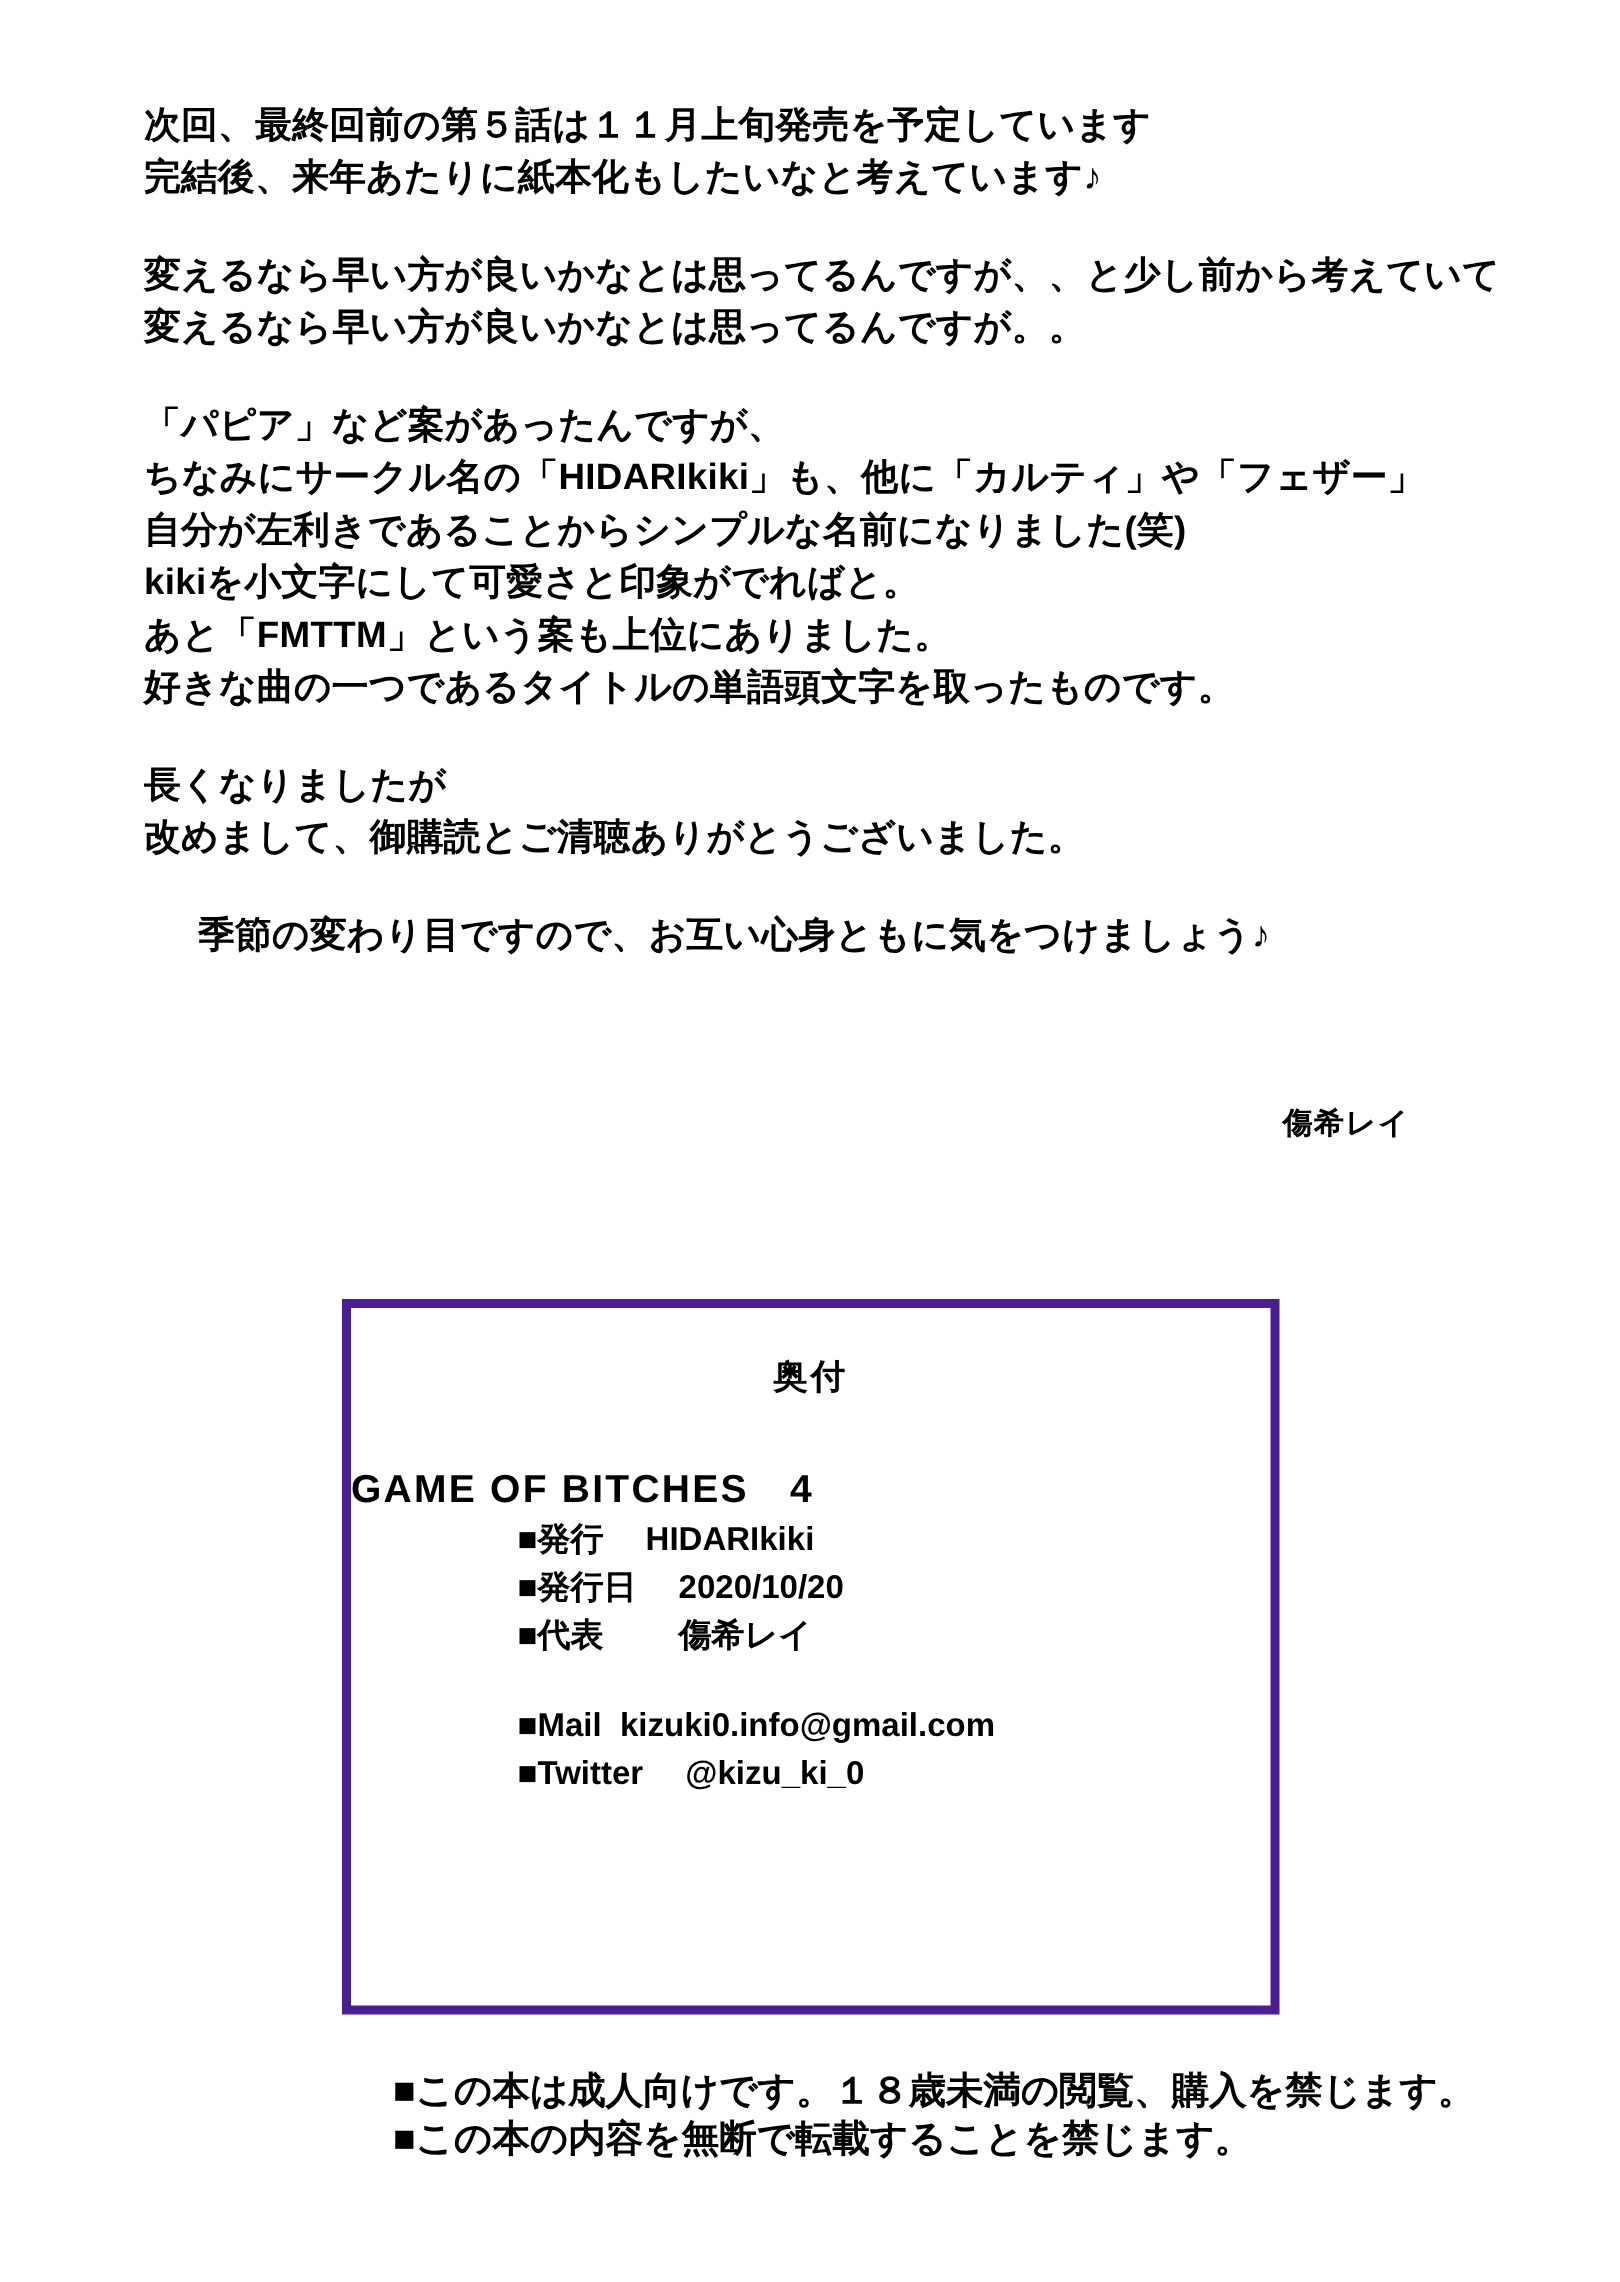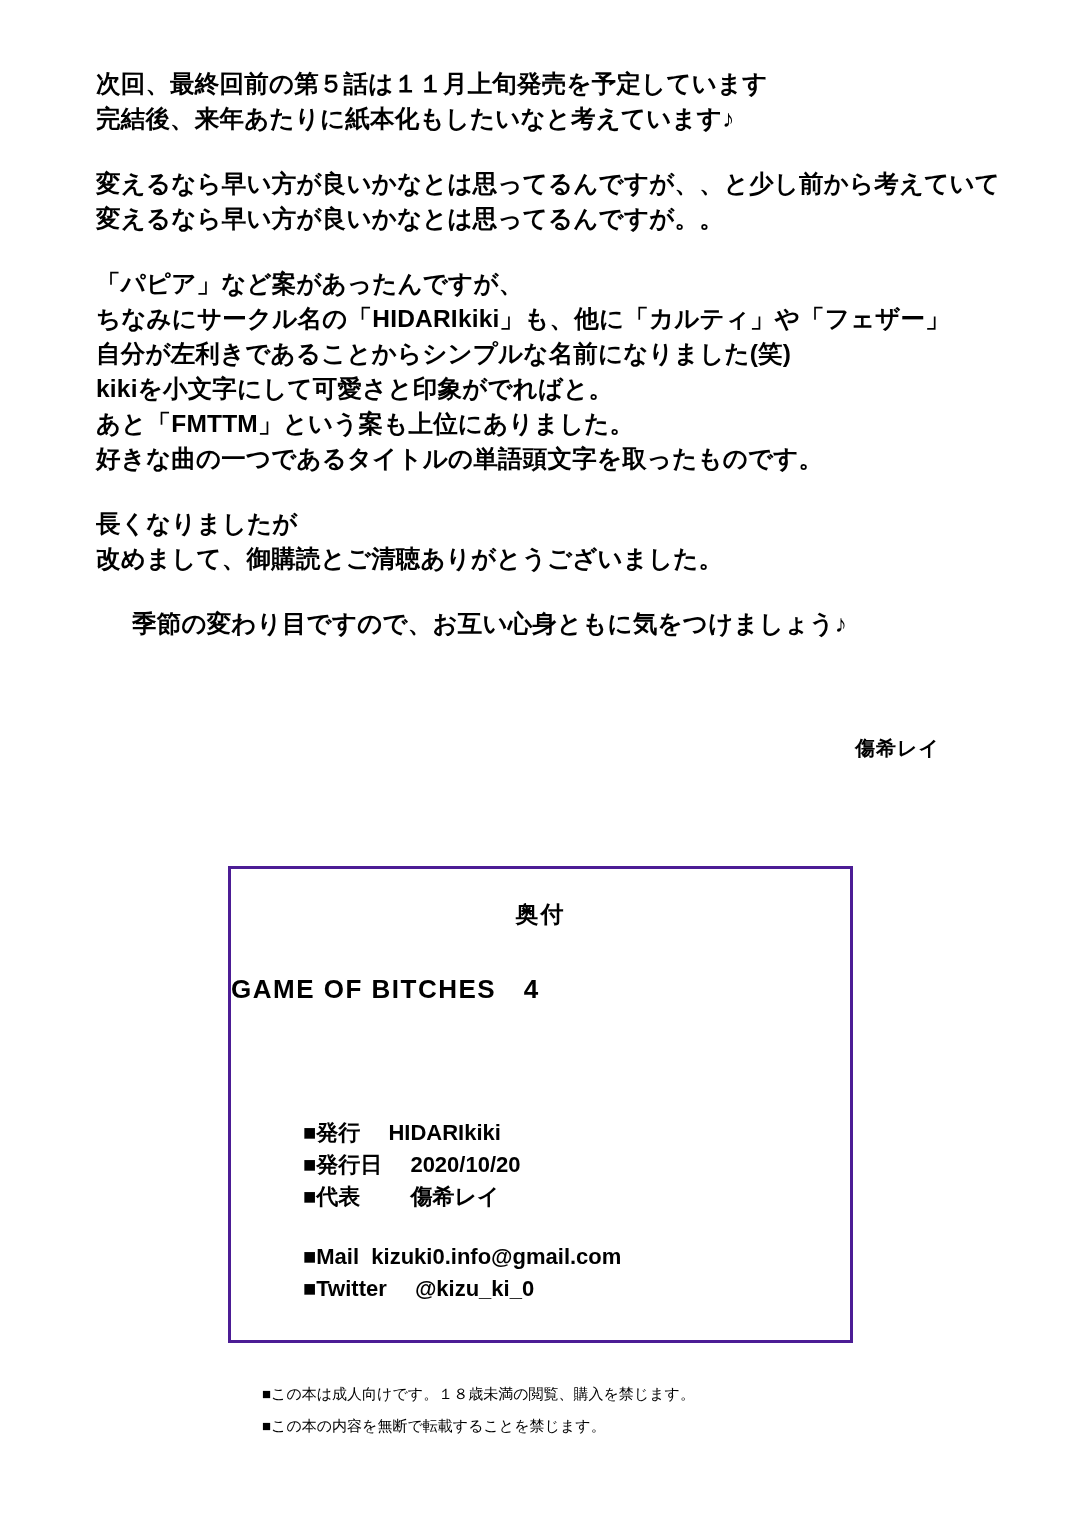--- a/index.html
+++ b/index.html
@@ -53,63 +53,62 @@
     letter-spacing: 1px;
   }
 
   
   .colophon {
     position: absolute;
     left: 228px;
     top: 866px;
     width: 625px;
     height: 477px;
-    border: 3px solid #4c1d95;
+    border: 6px solid #4c1d95;
     box-sizing: border-box;
     background: #ffffff;
   }
   .colophon-title {
     text-align: center;
     font-size: 23px;
     font-weight: bold;
     margin-top: 30px;
     letter-spacing: 2px;
   }
   .colophon-work {
     text-align: left;
     font-size: 26px;
     font-weight: bold;
     margin-top: 42px;
     letter-spacing: 1.5px;
   }
   .colophon-fields {
-    margin-top: 110px;
-    padding-left: 72px;
+    padding-left: 111px;
   }
   .field-line {
     font-size: 22px;
     line-height: 32px;
     font-weight: bold;
     white-space: pre;
   }
   .field-group-2 {
     margin-top: 28px;
   }
 
   
   .notices {
     position: absolute;
     left: 262px;
     top: 1378px;
     width: 700px;
   }
   .notice-line {
-    font-size: 15px;
+    font-size: 25px;
     line-height: 32px;
-    font-weight: normal;
+    font-weight: bold;
     white-space: pre;
   }
 </style>
 </head>
 <body>
 
 <div class="page">
 
   <div class="afterword">
 

